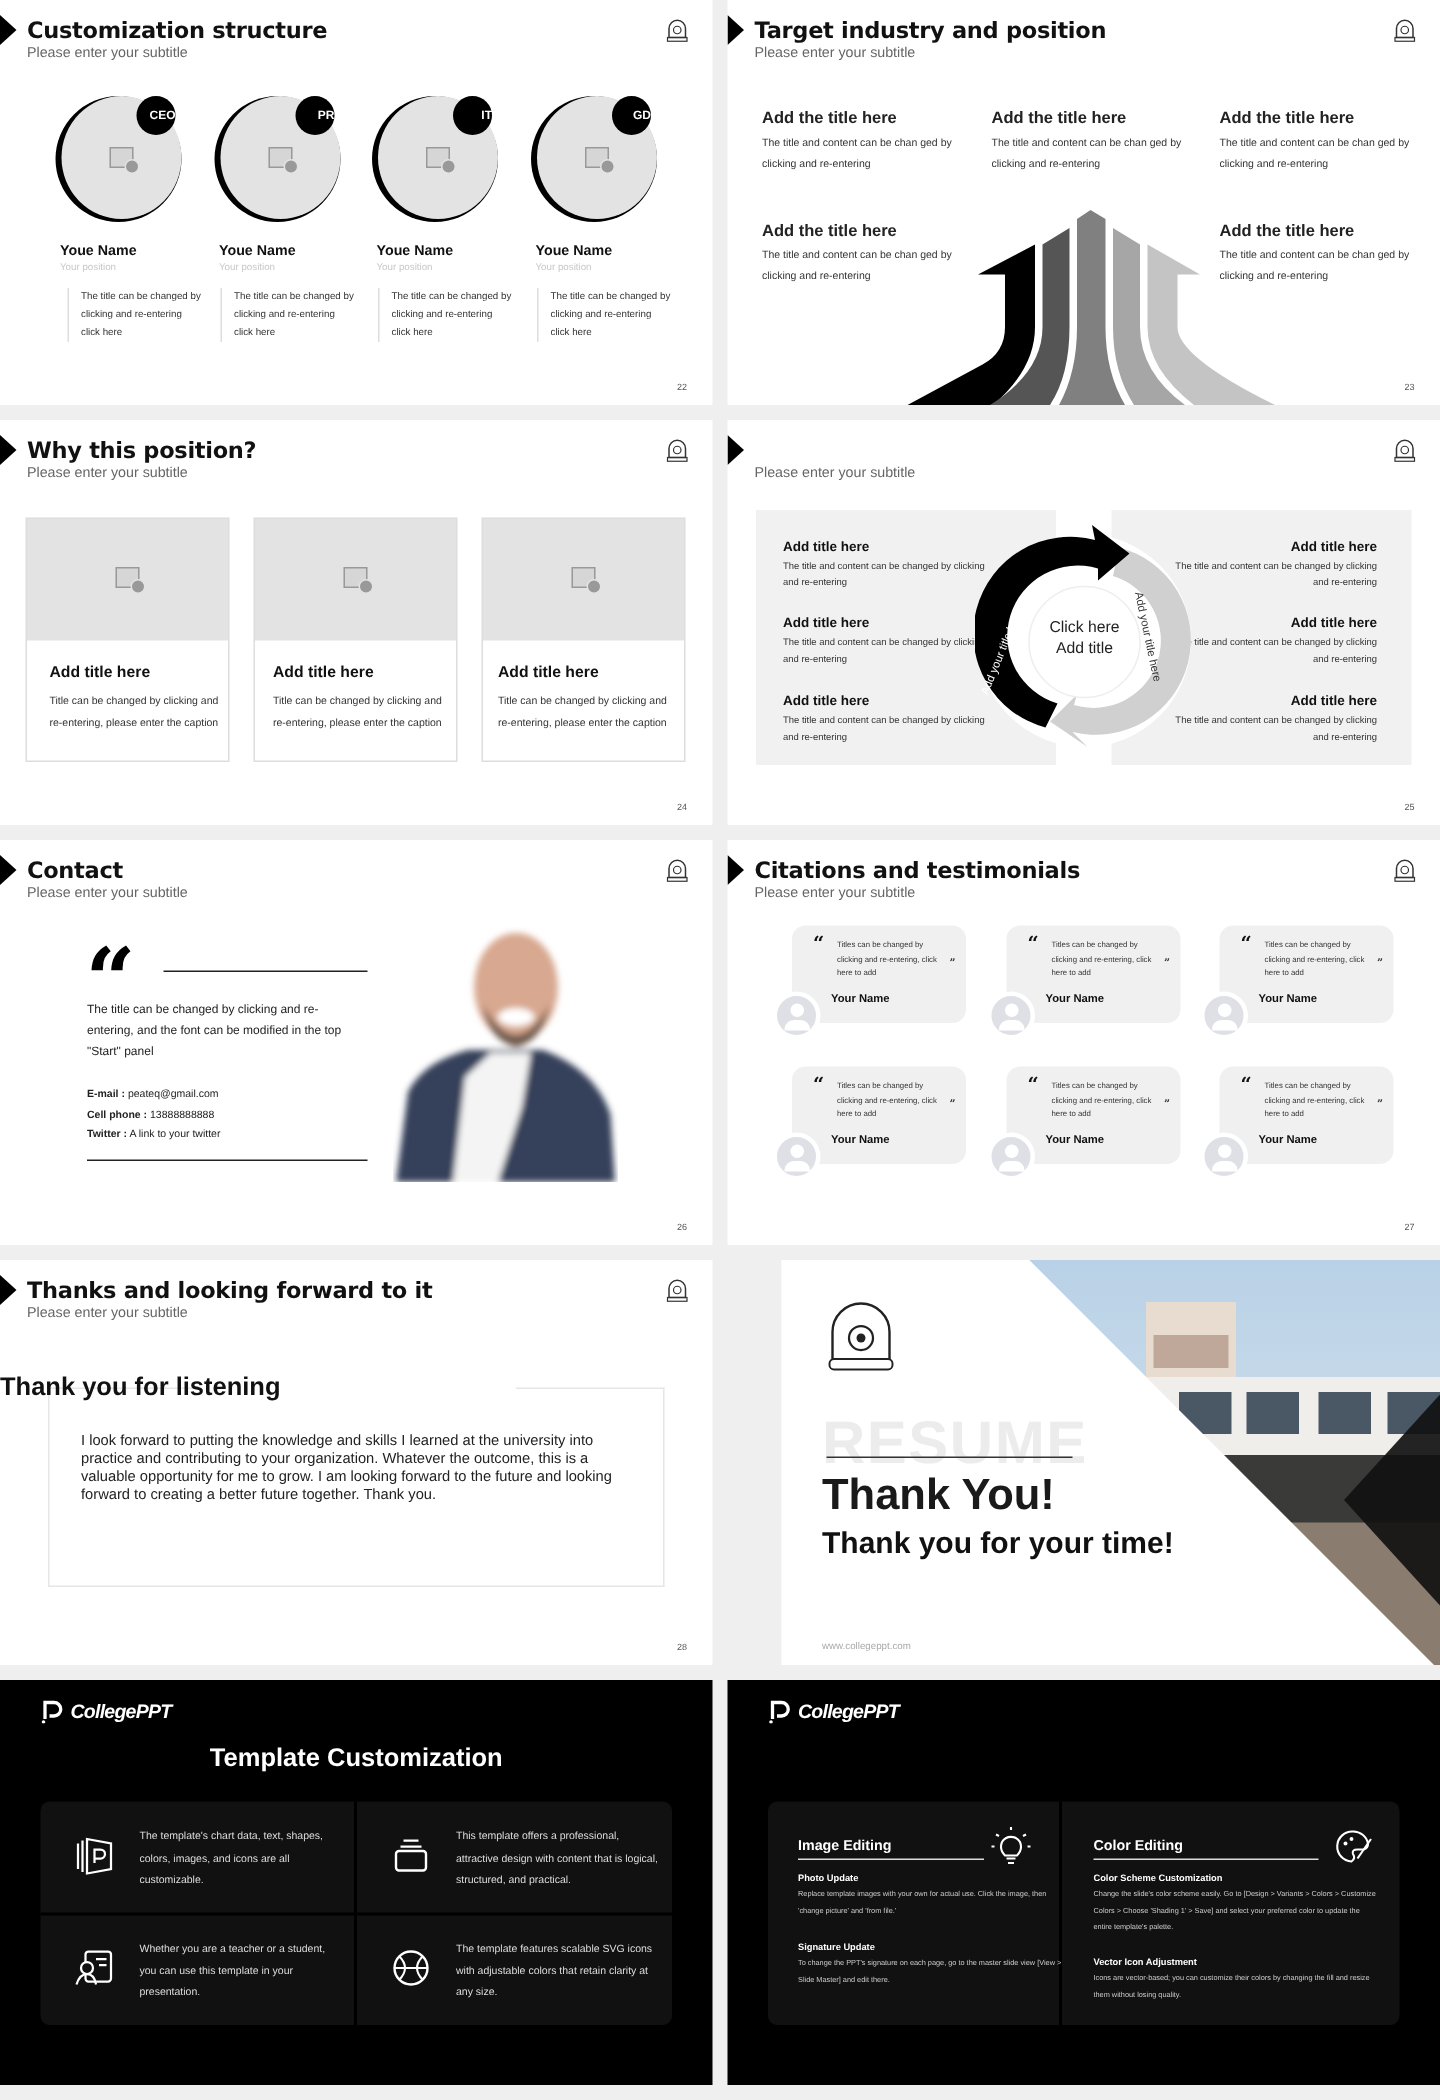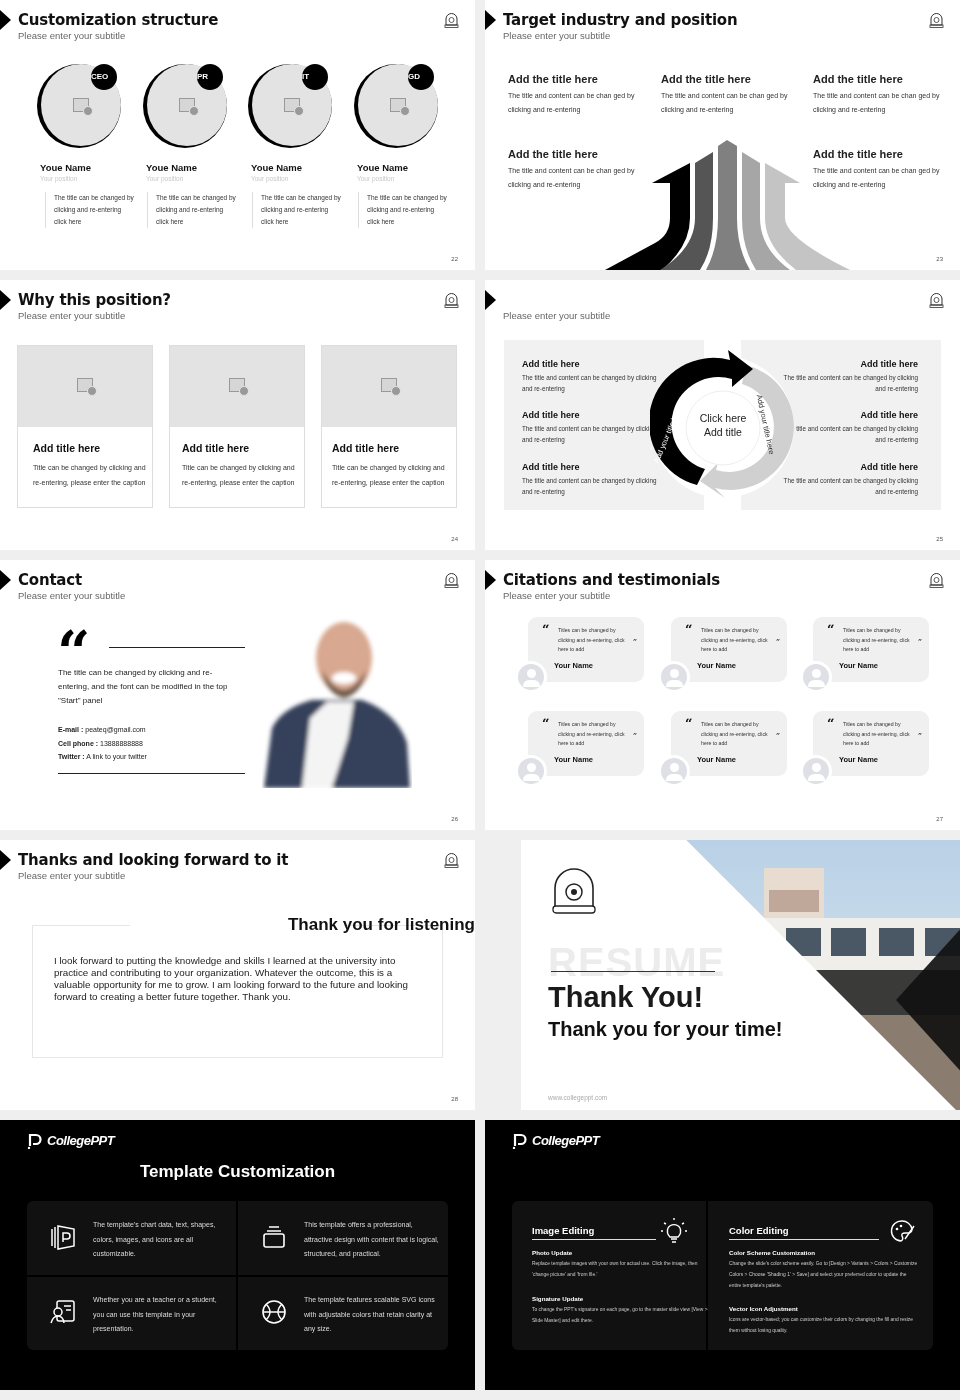--- a/index.html
+++ b/index.html
@@ -16,21 +16,21 @@
   .marker { position: absolute; left: 0; top: 10px; width: 0; height: 0; border-top: 10px solid transparent; border-bottom: 10px solid transparent; border-left: 11px solid #000; }
   .title { position: absolute; left: 18px; top: 11px; font-family: "DejaVu Sans", sans-serif; font-weight: bold; font-size: 15px; color: #111; letter-spacing: -0.2px; }
   .subtitle { position: absolute; left: 18px; top: 30px; font-size: 9.5px; color: #666; }
   .crest { position: absolute; right: 16px; top: 12px; width: 15px; height: 16px; }
   .pgnum { position: absolute; right: 17px; bottom: 8px; font-size: 6px; color: #555; }
 
   
   .org { position: absolute; top: 64px; width: 100px; }
   .org .ring { position: absolute; left: 0; top: 0; width: 84px; height: 84px; border-radius: 50%; background: #000; }
   .org .face { position: absolute; left: 4px; top: 0; width: 80px; height: 82px; border-radius: 50%; background: #e4e3e3; }
-  .org .badge { position: absolute; left: 54px; top: 0; width: 26px; height: 26px; border-radius: 50%; background: #000; color: #fff; font-size: 8px; font-weight: bold; text-align: left; line-height: 26px; }
+  .org .badge { position: absolute; left: 54px; top: 0; width: 26px; height: 26px; border-radius: 50%; background: #000; color: #fff; font-size: 8px; font-weight: bold; text-align: right; line-height: 26px; }
   .imgicon { position: absolute; width: 16px; height: 14px; border: 1.5px solid #999; background: #d6d6d6; }
   .imgicon::after { content: ""; position: absolute; right: -5px; bottom: -5px; width: 8px; height: 8px; border-radius: 50%; background: #999; border: 1px solid #e4e3e3; }
   .org .name { position: absolute; left: 0; top: 98px; font-size: 9.5px; font-weight: bold; color: #111; white-space: nowrap; }
   .org .pos { position: absolute; left: 0; top: 111px; font-size: 6.5px; color: #c8c8c8; }
   .org .desc { position: absolute; left: 2px; top: 128px; width: 90px; border-left: 1px solid #ddd; padding-left: 8px; font-size: 6.5px; line-height: 12px; color: #333; }
 
   
   .tgt { position: absolute; width: 135px; }
   .tgt h4 { font-size: 11px; color: #222; font-weight: bold; margin-bottom: 4px; }
   .tgt p { font-size: 7px; line-height: 14px; color: #333; }
@@ -63,21 +63,21 @@
   .tcard .cq { position: absolute; right: 7px; top: 20px; font-family: "DejaVu Serif", serif; font-weight: bold; font-size: 7px; color: #333; }
   .tcard .nm { position: absolute; left: 26px; top: 44px; font-size: 7.5px; font-weight: bold; color: #111; }
   .avatar6 { position: absolute; width: 32px; height: 32px; border-radius: 50%; background: #dfe0e6; border: 3px solid #fff; }
   .avatar6::before { content: ""; position: absolute; left: 9px; top: 5px; width: 9px; height: 9px; border-radius: 50%; background: #fff; }
   .avatar6::after { content: ""; position: absolute; left: 5px; top: 16px; width: 17px; height: 7px; border-radius: 8px 8px 1px 1px; background: #fff; }
 
   
   .box7 { position: absolute; left: 32px; top: 85px; width: 411px; height: 133px; border: 1px solid #e6e6e6; border-top: none; }
   .box7-top-l { position: absolute; left: 32px; top: 85px; width: 98px; height: 1px; background: #e6e6e6; }
   .box7-top-r { position: absolute; left: 344px; top: 85px; width: 99px; height: 1px; background: #e6e6e6; }
-  .h7 { position: absolute; left: 0; width: 475px; top: 75px; text-align: right; font-size: 17px; font-weight: bold; color: #111; }
+  .h7 { position: absolute; left: 0; width: 475px; top: 75px; text-align: left; font-size: 17px; font-weight: bold; color: #111; }
   .p7 { position: absolute; left: 54px; top: 115px; width: 370px; font-size: 9.8px; line-height: 12px; color: #222; }
 
   
   .resume { position: absolute; left: 27px; top: 100px; font-size: 40px; font-weight: bold; color: #ececec; letter-spacing: 1px; }
   .rule8 { position: absolute; left: 30px; top: 131px; width: 164px; height: 1px; background: #333; }
   .ty1 { position: absolute; left: 27px; top: 141px; font-size: 29px; font-weight: bold; color: #1a1a1a; }
   .ty2 { position: absolute; left: 27px; top: 178px; font-size: 20px; font-weight: bold; color: #111; }
   .url8 { position: absolute; left: 27px; top: 254px; font-size: 6.5px; color: #aaa; }
   .logo8 { position: absolute; left: 28px; top: 28px; width: 50px; height: 48px; }
 

